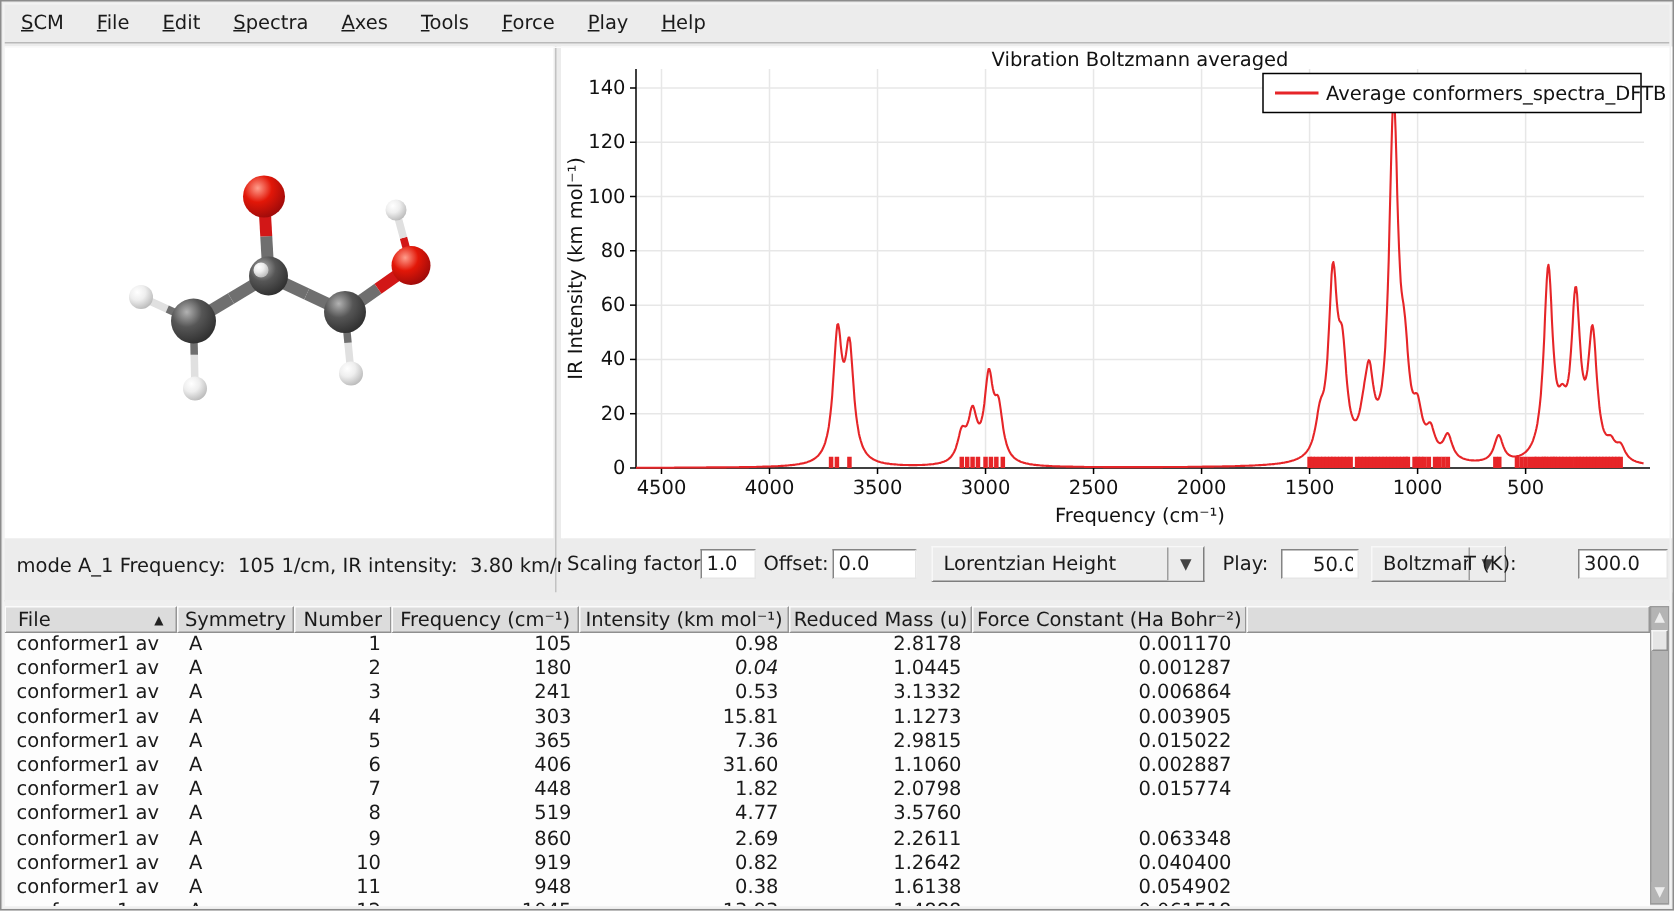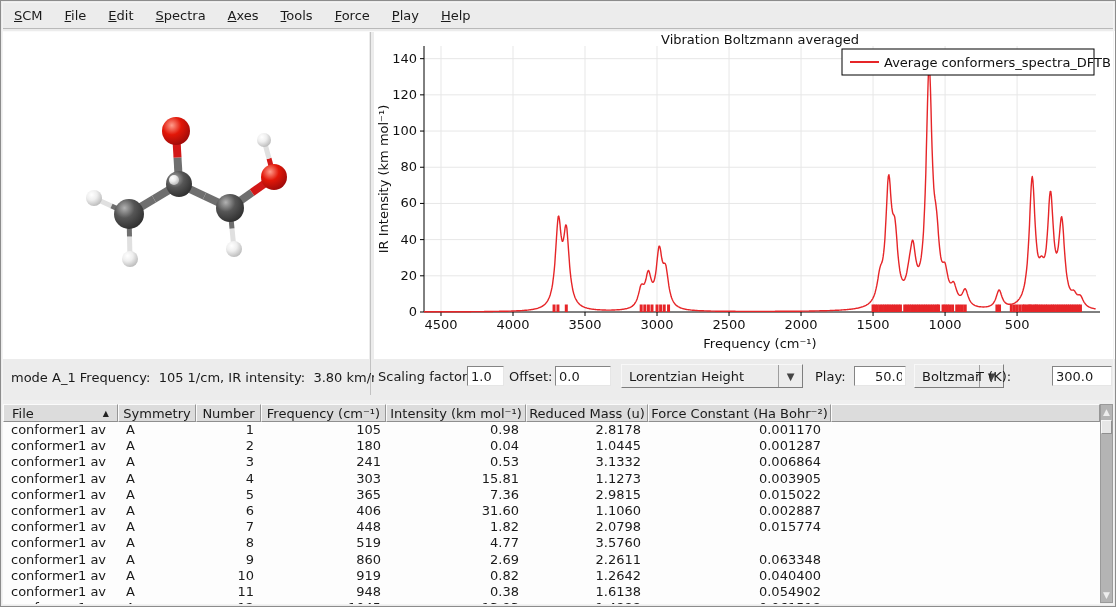--- a/index.html
+++ b/index.html
@@ -333,21 +333,21 @@
         <div class="td r" style="width: 125px; padding-right: 5px;">105</div>
         <div class="td r" style="width: 140px; padding-right: 7px;">0.98</div>
         <div class="td r" style="width: 122px; padding-right: 7px;">2.8178</div>
         <div class="td r" style="width: 183px; padding-right: 10px;">0.001170</div>
       </div>
       <div class="tr">
         <div class="td l" style="width: 115px;">conformer1 av</div>
         <div class="td l" style="width: 78px;">A</div>
         <div class="td r" style="width: 65px; padding-right: 7px;">2</div>
         <div class="td r" style="width: 125px; padding-right: 5px;">180</div>
-        <div class="td r" style="width: 140px; padding-right: 7px;">0.04</div>
+        <div class="td r" style="width: 140px; padding-right: 7px; font-style: italic;">0.04</div>
         <div class="td r" style="width: 122px; padding-right: 7px;">1.0445</div>
         <div class="td r" style="width: 183px; padding-right: 10px;">0.001287</div>
       </div>
       <div class="tr">
         <div class="td l" style="width: 115px;">conformer1 av</div>
         <div class="td l" style="width: 78px;">A</div>
         <div class="td r" style="width: 65px; padding-right: 7px;">3</div>
         <div class="td r" style="width: 125px; padding-right: 5px;">241</div>
         <div class="td r" style="width: 140px; padding-right: 7px;">0.53</div>
         <div class="td r" style="width: 122px; padding-right: 7px;">3.1332</div>

